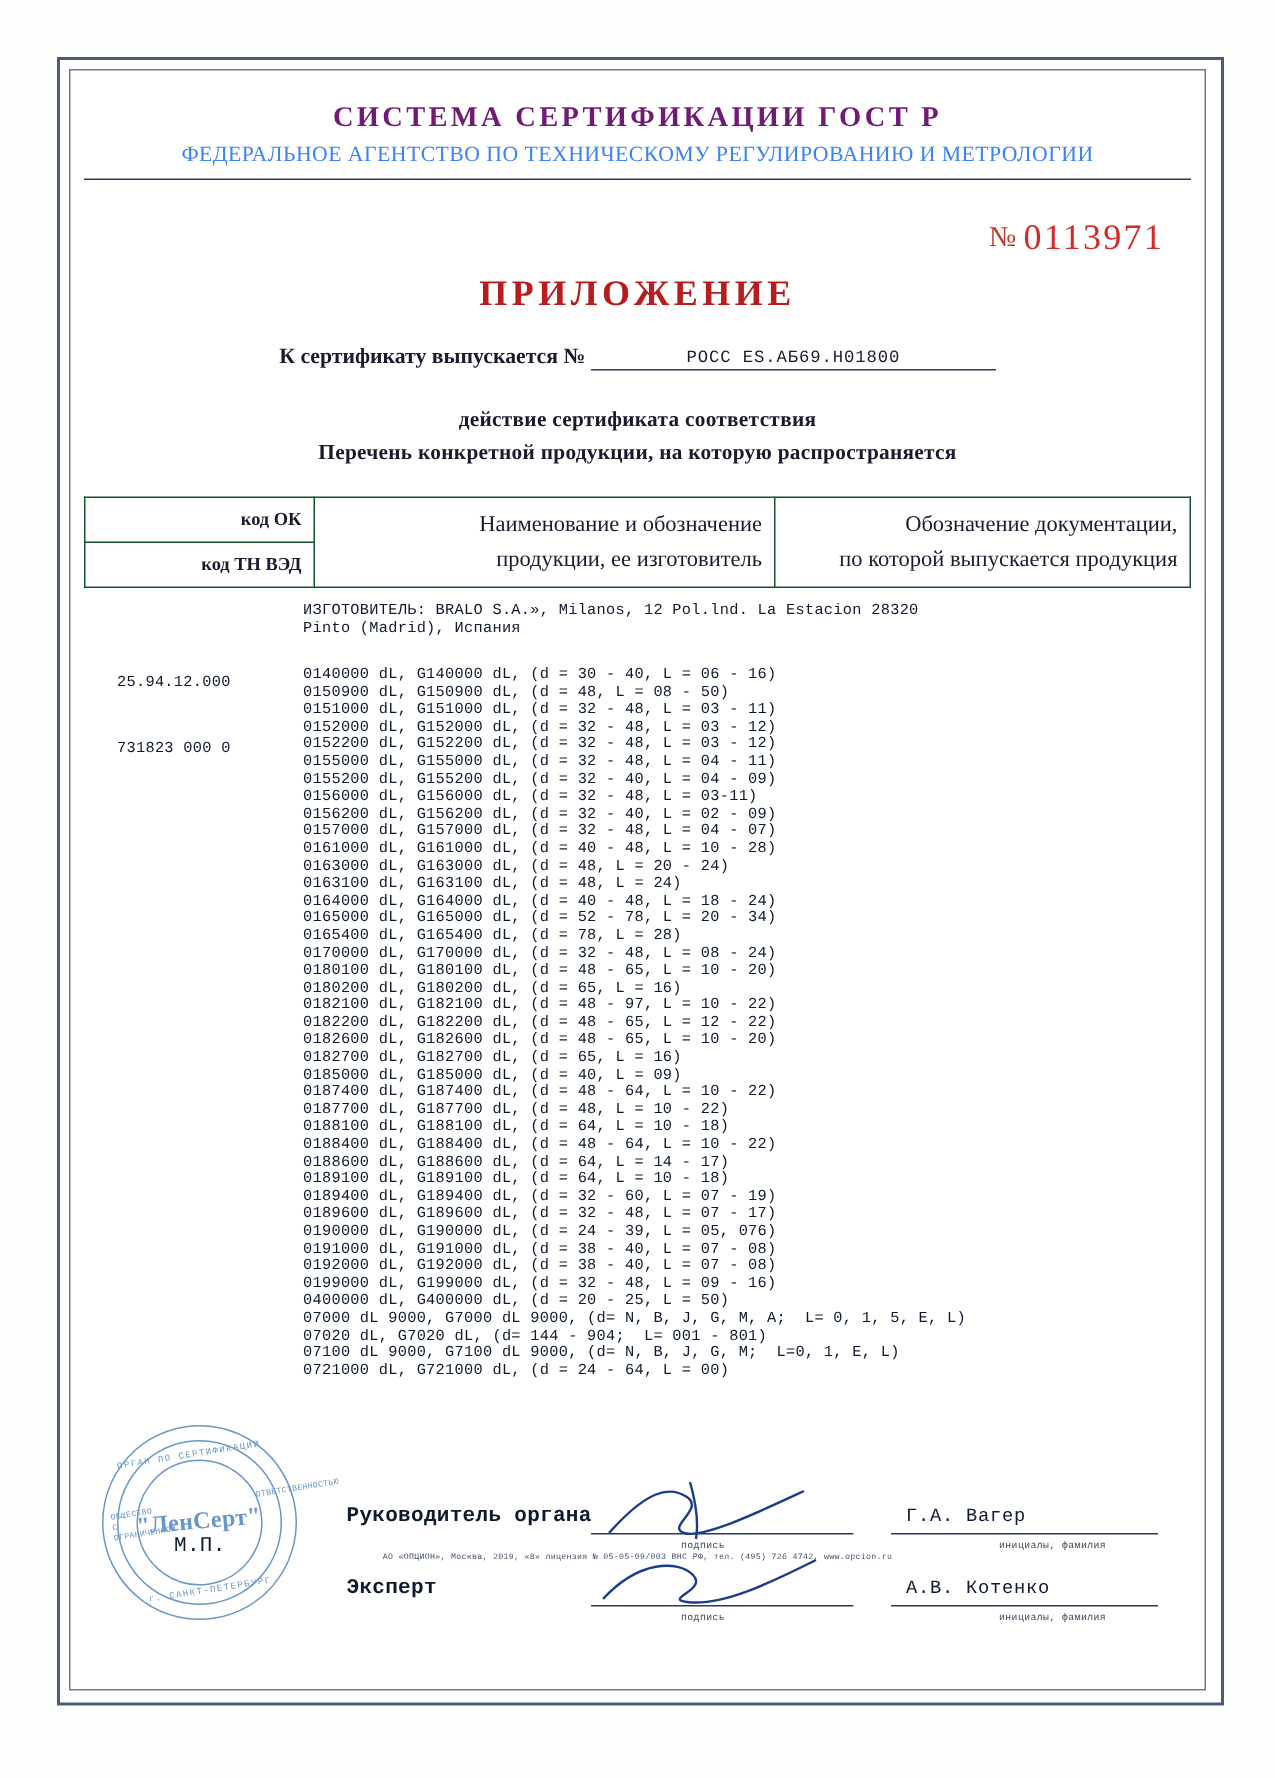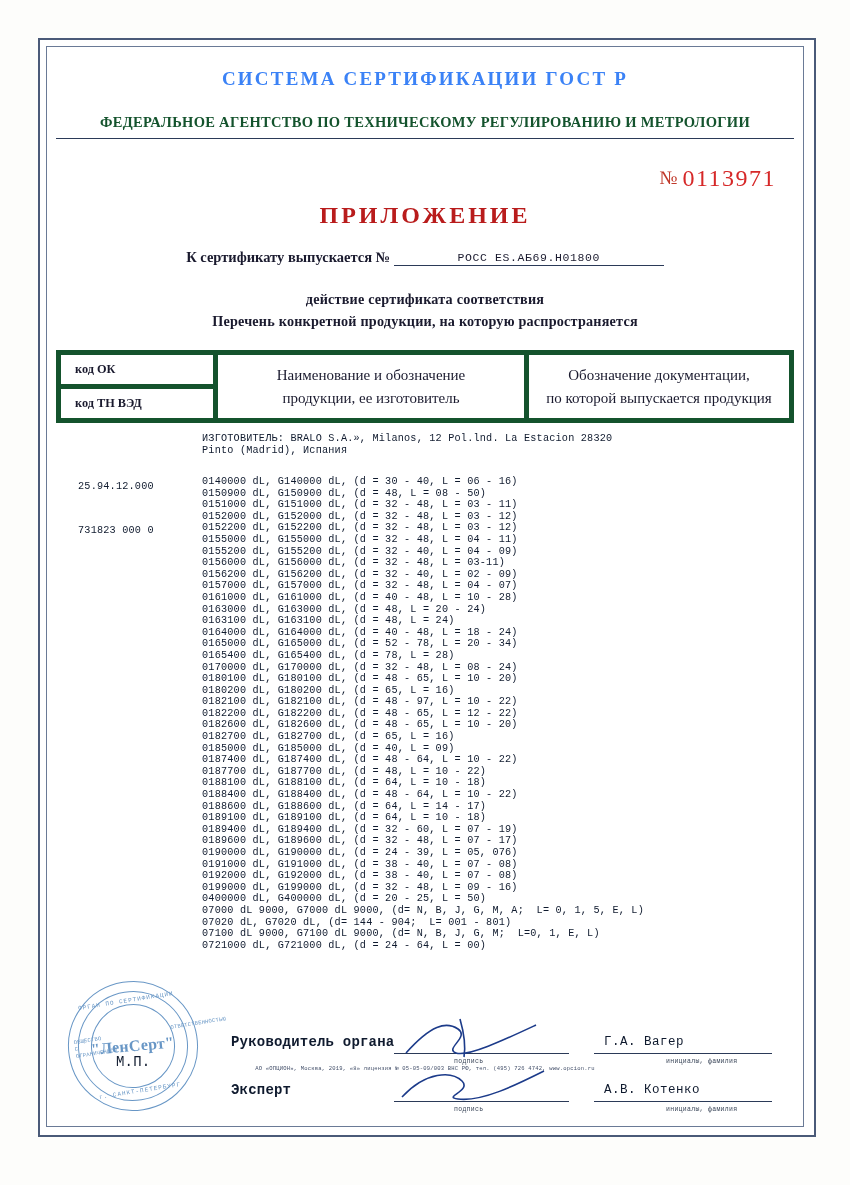--- a/index.html
+++ b/index.html
@@ -43,29 +43,29 @@
     height: 1059px;
   }
   .hdr {
     text-align: center;
     padding-top: 12px;
   }
   .hdr-title {
     font-size: 19px;
     font-weight: bold;
     letter-spacing: 2.2px;
-    color: #3b82f6;
+    color: #701a75;
     font-family: Liberation Serif, serif;
   }
   .hdr-sub {
     font-size: 14.5px;
-    font-weight: bold;
+    font-weight: normal;
     letter-spacing: 0.3px;
-    margin-top: 24px;
-    color: #14532d;
+    margin-top: 5px;
+    color: #3b82f6;
   }
   .hdr-rule {
     margin-top: 7px;
     border-bottom: 1.6px solid #2b3a58;
     width: 100%;
   }
   .numline {
     text-align: right;
     margin-top: 26px;
     padding-right: 18px;
@@ -117,23 +117,24 @@
     line-height: 1.55;
     letter-spacing: 0.2px;
   }
   table.tbl {
     margin-top: 18px;
     width: 100%;
     border-collapse: collapse;
     table-layout: fixed;
   }
   table.tbl td {
-    border: 5px solid #14532d;
+    border: 1px solid #14532d;
     vertical-align: middle;
     padding: 7px 8px;
+    text-align: right;
   }
   .cell-code {
     width: 130px;
     font-size: 12.3px;
     font-weight: bold;
     padding-left: 14px !important;
   }
   .cell-head {
     text-align: center;
     font-size: 15px;

